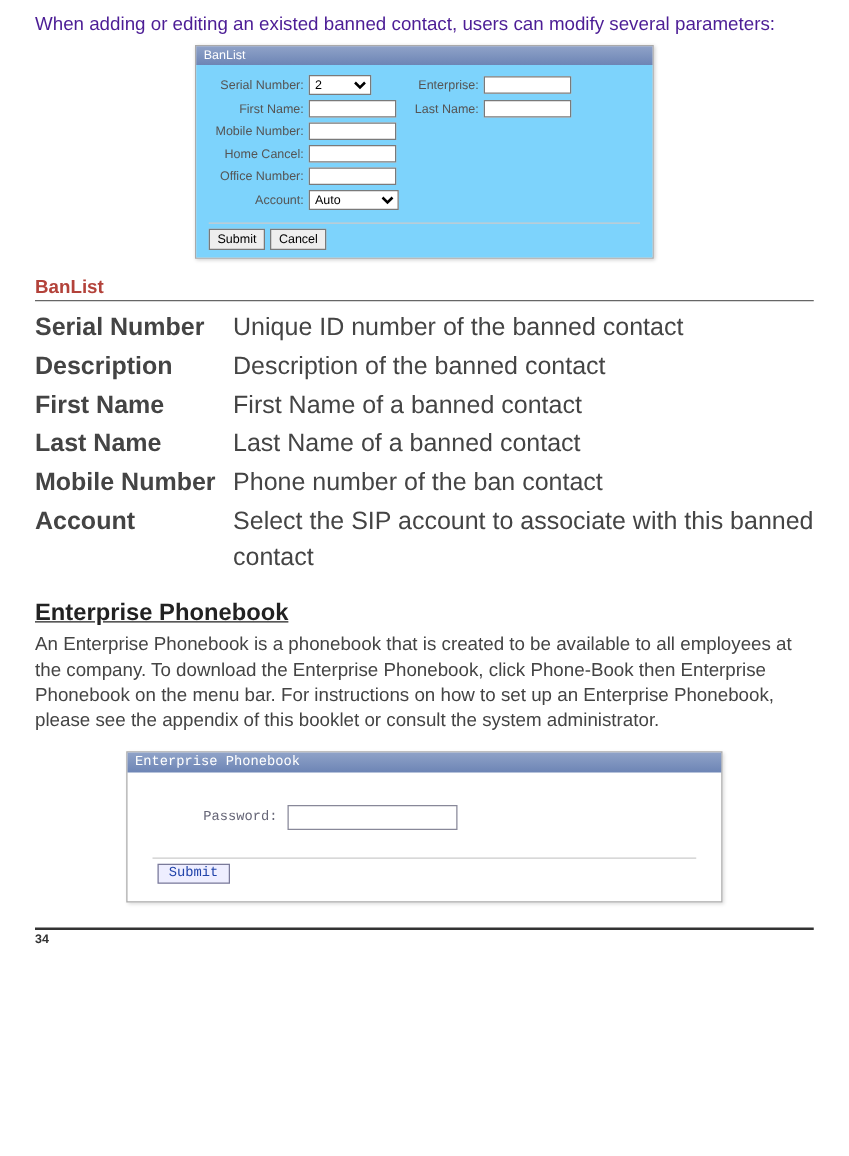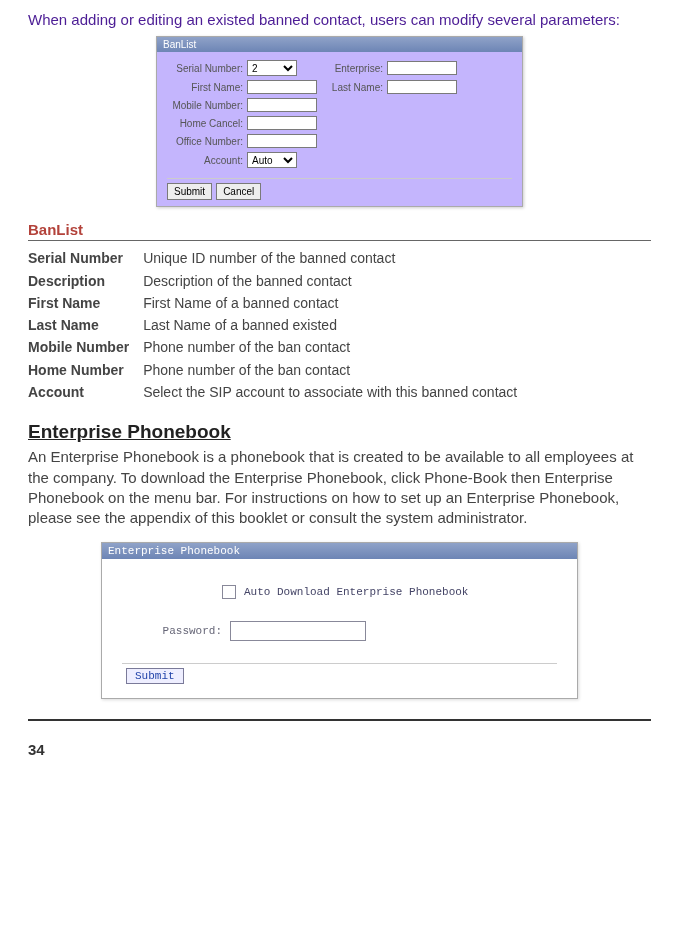--- a/index.html
+++ b/index.html
@@ -30,21 +30,21 @@
     position: relative;
   }
   .fig-title {
     background: linear-gradient(#8fa2c8,#6d85b5);
     color: #fff;
     font-size: 10px;
     padding: 2px 6px;
     font-family: Tahoma, sans-serif;
   }
   .fig-body {
-    background: #c4b5fd;
+    background: #7dd3fc;
     padding: 8px 10px 4px 10px;
     font-size: 10px;
     color: #444;
     font-family: Tahoma, sans-serif;
   }
   .fig-grid {
     display: grid;
     grid-template-columns: 80px 80px 60px 80px;
     row-gap: 4px;
     align-items: center;
@@ -88,21 +88,21 @@
   .section-label {
     font-weight: bold;
     color: #b3423a;
     font-size: 15px;
     border-bottom: 1px solid #666;
     padding-bottom: 2px;
     margin-bottom: 6px;
   }
   table.defs {
     border-collapse: collapse;
-    font-size: 14px;
+    font-size: 20px;
     color: #444;
     margin-bottom: 18px;
   }
   table.defs td {
     padding: 1px 0;
     vertical-align: top;
     line-height: 1.45;
   }
   table.defs td.k {
     font-weight: bold;
@@ -176,23 +176,23 @@
     font-size: 11px;
     font-family: "Courier New", monospace;
     color: #24a;
     border: 1px solid #7a7a99;
     background: #eef;
     padding: 1px 8px;
   }
   .pagefoot {
     border-top: 2px solid #333;
     margin-top: 20px;
-    padding-top: 20px;
-    font-weight: bold;
-    font-size: 15px;
+    padding-top: 2px;
+    font-weight: bold;
+    font-size: 10px;
   }
 </style>
 </head>
 <body>
 
 <div class="intro">When adding or editing an existed banned contact, users can modify several parameters:</div>
 
 <div class="fig-wrap">
   <div class="fig-border">
     <div class="fig-title">BanList</div>
@@ -222,21 +222,21 @@
         <span></span>
           <span></span>
 
         <span class="lbl">Office Number:</span>
         <span><input type="text" style=""></span>
         <span></span>
           <span></span>
 
         <span class="lbl">Account:</span>
         <span>
-          <select style="width:50px;">
+          <select style="width:72px;">
             <option>Auto</option>
           </select>
         </span>
         <span></span>
           <span></span>
       </div>
       <div class="fig-buttons">
         <button>Submit</button>
         <button>Cancel</button>
       </div>
@@ -255,49 +255,41 @@
       <tr>
         <td class="k">Description</td>
         <td>Description of the banned contact</td>
       </tr>
       <tr>
         <td class="k">First Name</td>
         <td>First Name of a banned contact</td>
       </tr>
       <tr>
         <td class="k">Last Name</td>
-        <td>Last Name of a banned existed</td>
+        <td>Last Name of a banned contact</td>
       </tr>
       <tr>
         <td class="k">Mobile Number</td>
-        <td>Phone number of the ban contact</td>
-      </tr>
-      <tr>
-        <td class="k">Home Number</td>
         <td>Phone number of the ban contact</td>
       </tr>
       <tr>
         <td class="k">Account</td>
         <td>Select the SIP account to associate with this banned contact</td>
       </tr>
     </tbody>
 </table>
 
 <h2 class="ep">Enterprise Phonebook</h2>
 <div class="ep-desc">An Enterprise Phonebook is a phonebook that is created to be available to all employees at the company.  To download the Enterprise Phonebook, click Phone-Book then Enterprise Phonebook on the menu bar. For instructions on how to set up an Enterprise Phonebook, please see the appendix of this booklet or consult the system administrator.</div>
 
 <div class="fig-wrap">
   <div class="fig2-border">
     <div class="fig2-title">Enterprise Phonebook</div>
     <div class="fig2-body">
       <div class="fig2-row">
-        <span class="fig2-cb"></span>
-        <span>Auto Download Enterprise Phonebook</span>
-      </div>
-      <div class="fig2-row">
         <span class="lbl2">Password:</span>
         <input type="text" style="">
       </div>
       <div class="fig2-submit">
         <button>Submit</button>
       </div>
     </div>
   </div>
 </div>
 

